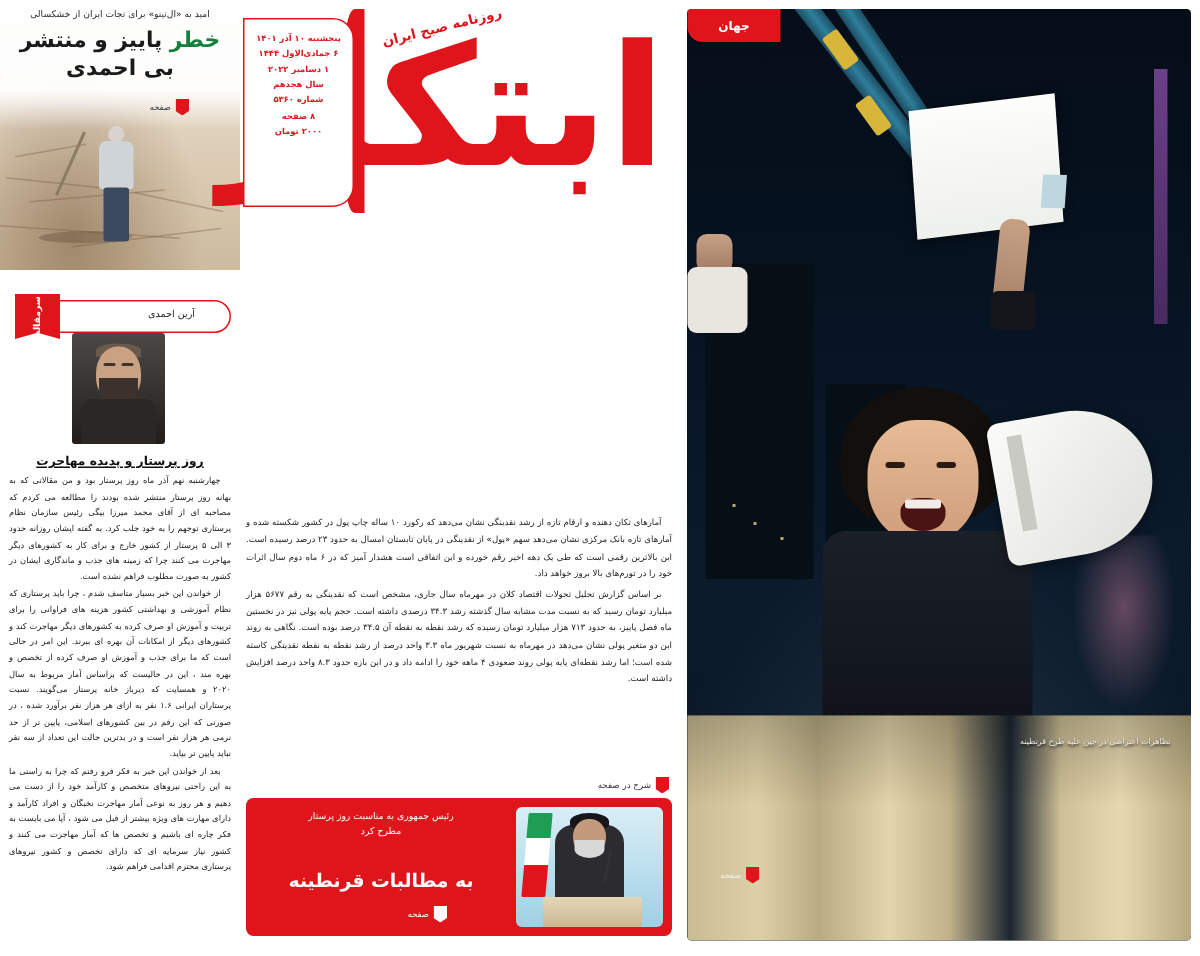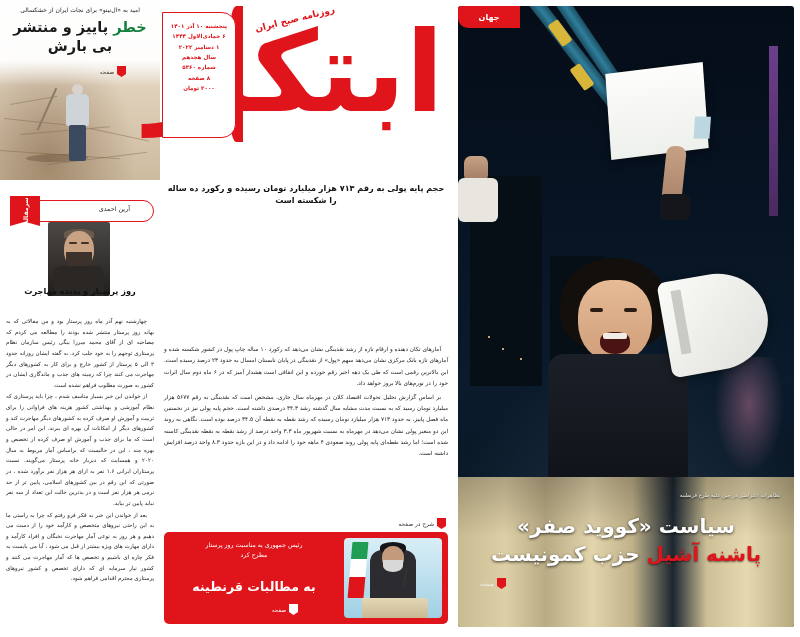--- a/index.html
+++ b/index.html
@@ -53,22 +53,22 @@
     writing-mode:vertical-rl; text-align:center; display:flex; align-items:center; justify-content:center;
     transform:rotate(180deg); }
   .ed-photo { position:absolute; right:46px; top:26px; width:62px; height:74px;
     background:linear-gradient(#4b4845 0%,#35312e 55%,#201d1b 100%); border-radius:2px; overflow:hidden; }
   .ed-face { position:absolute; left:16px; top:9px; width:30px; height:37px; background:#c9a183; border-radius:48% 48% 44% 44%; }
   .ed-hairtop { position:absolute; left:16px; top:7px; width:30px; height:9px; background:#6a5a4c; border-radius:50% 50% 0 0; }
   .ed-brow1 { position:absolute; left:21px; top:20px; width:8px; height:1.6px; background:#40332a; border-radius:1px; }
   .ed-brow2 { position:absolute; left:33px; top:20px; width:8px; height:1.6px; background:#40332a; border-radius:1px; }
   .ed-beard { position:absolute; left:18px; top:30px; width:26px; height:17px; background:#3c322b; border-radius:0 0 48% 48%; }
   .ed-shirt { position:absolute; left:6px; top:44px; width:50px; height:30px; background:#2a2724; border-radius:8px 8px 0 0; }
-  .ed-title { position:absolute; right:0; left:0; top:90px; text-align:center;
-    font-size:8.2px; font-weight:bold; color:#111; }
+  .ed-title { position:absolute; right:0; left:0; top:106px; text-align:center;
+    font-size:8.2px; font-weight:bold; color:#111;text-decoration:underline; }
   .ed-body { position:absolute; right:2px; left:2px; top:120px; width:148px;
     font-size:5.55px; line-height:1.92; color:#1c1c1c; text-align:justify; }
   .ed-body p { margin-bottom:1px; text-indent:7px; }
 
   .photocredit { position:absolute; left:2px; bottom:2px; width:120px; height:26px;
     background:rgba(140,142,146,.88); border-radius:2px; display:flex; align-items:center; gap:4px; padding:0 4px;
     direction:ltr; }
   .pc-logo { width:19px; height:19px; border-radius:50%; border:1.4px solid #f2f2f2;
     position:relative; flex:0 0 19px; background:rgba(255,255,255,.12); }
   .pc-logo:after { content:""; position:absolute; left:3px; top:6px; width:12px; height:2px;
@@ -207,21 +207,21 @@
           <div class="fig-head"></div>
           <div class="fig-body"></div>
           <div class="fig-legs"></div>
           <div class="fig-stick"></div>
         </div>
       </div>
       <div class="teaser-overlay"></div>
       <div class="teaser-kicker">امید به «ال‌نینو» برای نجات ایران از خشکسالی</div>
       <div class="teaser-title">
         <span class="hl">خطر</span><span> پاییز و منتشر</span><br>
-        <span>بی بارش</span>
+        <span>بی احمدی</span>
       </div>
       <div class="teaser-page">
         <span class="pg-dot"></span>
         <span class="pg-txt">صفحه</span>
       </div>
     </div>
 
     <div class="editorial">
       <div class="ed-head">
         <div class="ed-pill"></div>
@@ -260,21 +260,20 @@
         <div>پنجشنبه ۱۰ آذر ۱۴۰۱</div>
         <div>۶ جمادی‌الاول ۱۴۴۴</div>
         <div>۱ دسامبر ۲۰۲۲</div>
         <div>سال هجدهم</div>
         <div>شماره ۵۳۶۰</div>
         <div>۸ صفحه</div>
         <div>۲۰۰۰ تومان</div>
       </div>
     </div>
 
-    <div class="kicker">حجم پایه پولی به رقم ۷۱۳ هزار میلیارد تومان رسیده و رکورد ده ساله را شکسته است</div>
 
 
     <div class="lede">
       <p>آمارهای تکان دهنده و ارقام تازه از رشد نقدینگی نشان می‌دهد که رکورد ۱۰ ساله چاپ پول در کشور شکسته شده و آمارهای تازه بانک مرکزی نشان می‌دهد سهم «پول» از نقدینگی در پایان تابستان امسال به حدود ۲۳ درصد رسیده است. این بالاترین رقمی است که طی یک دهه اخیر رقم خورده و این اتفاقی است هشدار آمیز که در ۶ ماه دوم سال اثرات خود را در تورم‌های بالا بروز خواهد داد.</p>
       <p>بر اساس گزارش تحلیل تحولات اقتصاد کلان در مهرماه سال جاری، مشخص است که نقدینگی به رقم ۵۶۷۷ هزار میلیارد تومان رسید که به نسبت مدت مشابه سال گذشته رشد ۳۴.۳ درصدی داشته است. حجم پایه پولی نیز در نخستین ماه فصل پاییز، به حدود ۷۱۳ هزار میلیارد تومان رسیده که رشد نقطه به نقطه آن ۳۴.۵ درصد بوده است. نگاهی به روند این دو متغیر پولی نشان می‌دهد در مهرماه به نسبت شهریور ماه ۳.۳ واحد درصد از رشد نقطه به نقطه نقدینگی کاسته شده است؛ اما رشد نقطه‌ای پایه پولی روند صعودی ۴ ماهه خود را ادامه داد و در این بازه حدود ۸.۳ واحد درصد افزایش داشته است.</p>
     </div>
 
     <div class="more-link">
       <span class="pg-dot"></span>
       <span class="more-txt">شرح در صفحه</span>
@@ -343,24 +342,20 @@
 
       <div class="megaphone">
         <div class="mg-cone"></div>
         <div class="mg-band"></div>
       </div>
 
       <div class="robes"></div>
 
       <div class="photo-caption">تظاهرات اعتراضی در چین علیه طرح قرنطینه</div>
 
-      <div class="ov-title">
-        <span>سیاست «کووید صفر»</span><br>
-        <span class="hl">پاشنه آشیل</span><span> حزب کمونیست</span>
-      </div>
 
       <div class="ov-page">
         <span class="pg-dot"></span>
         <span class="pg-txt" style="color:#f0f0f0">صفحه</span>
       </div>
 
       <div class="section-tab">
         <span>جهان</span>
       </div>
     </div>

